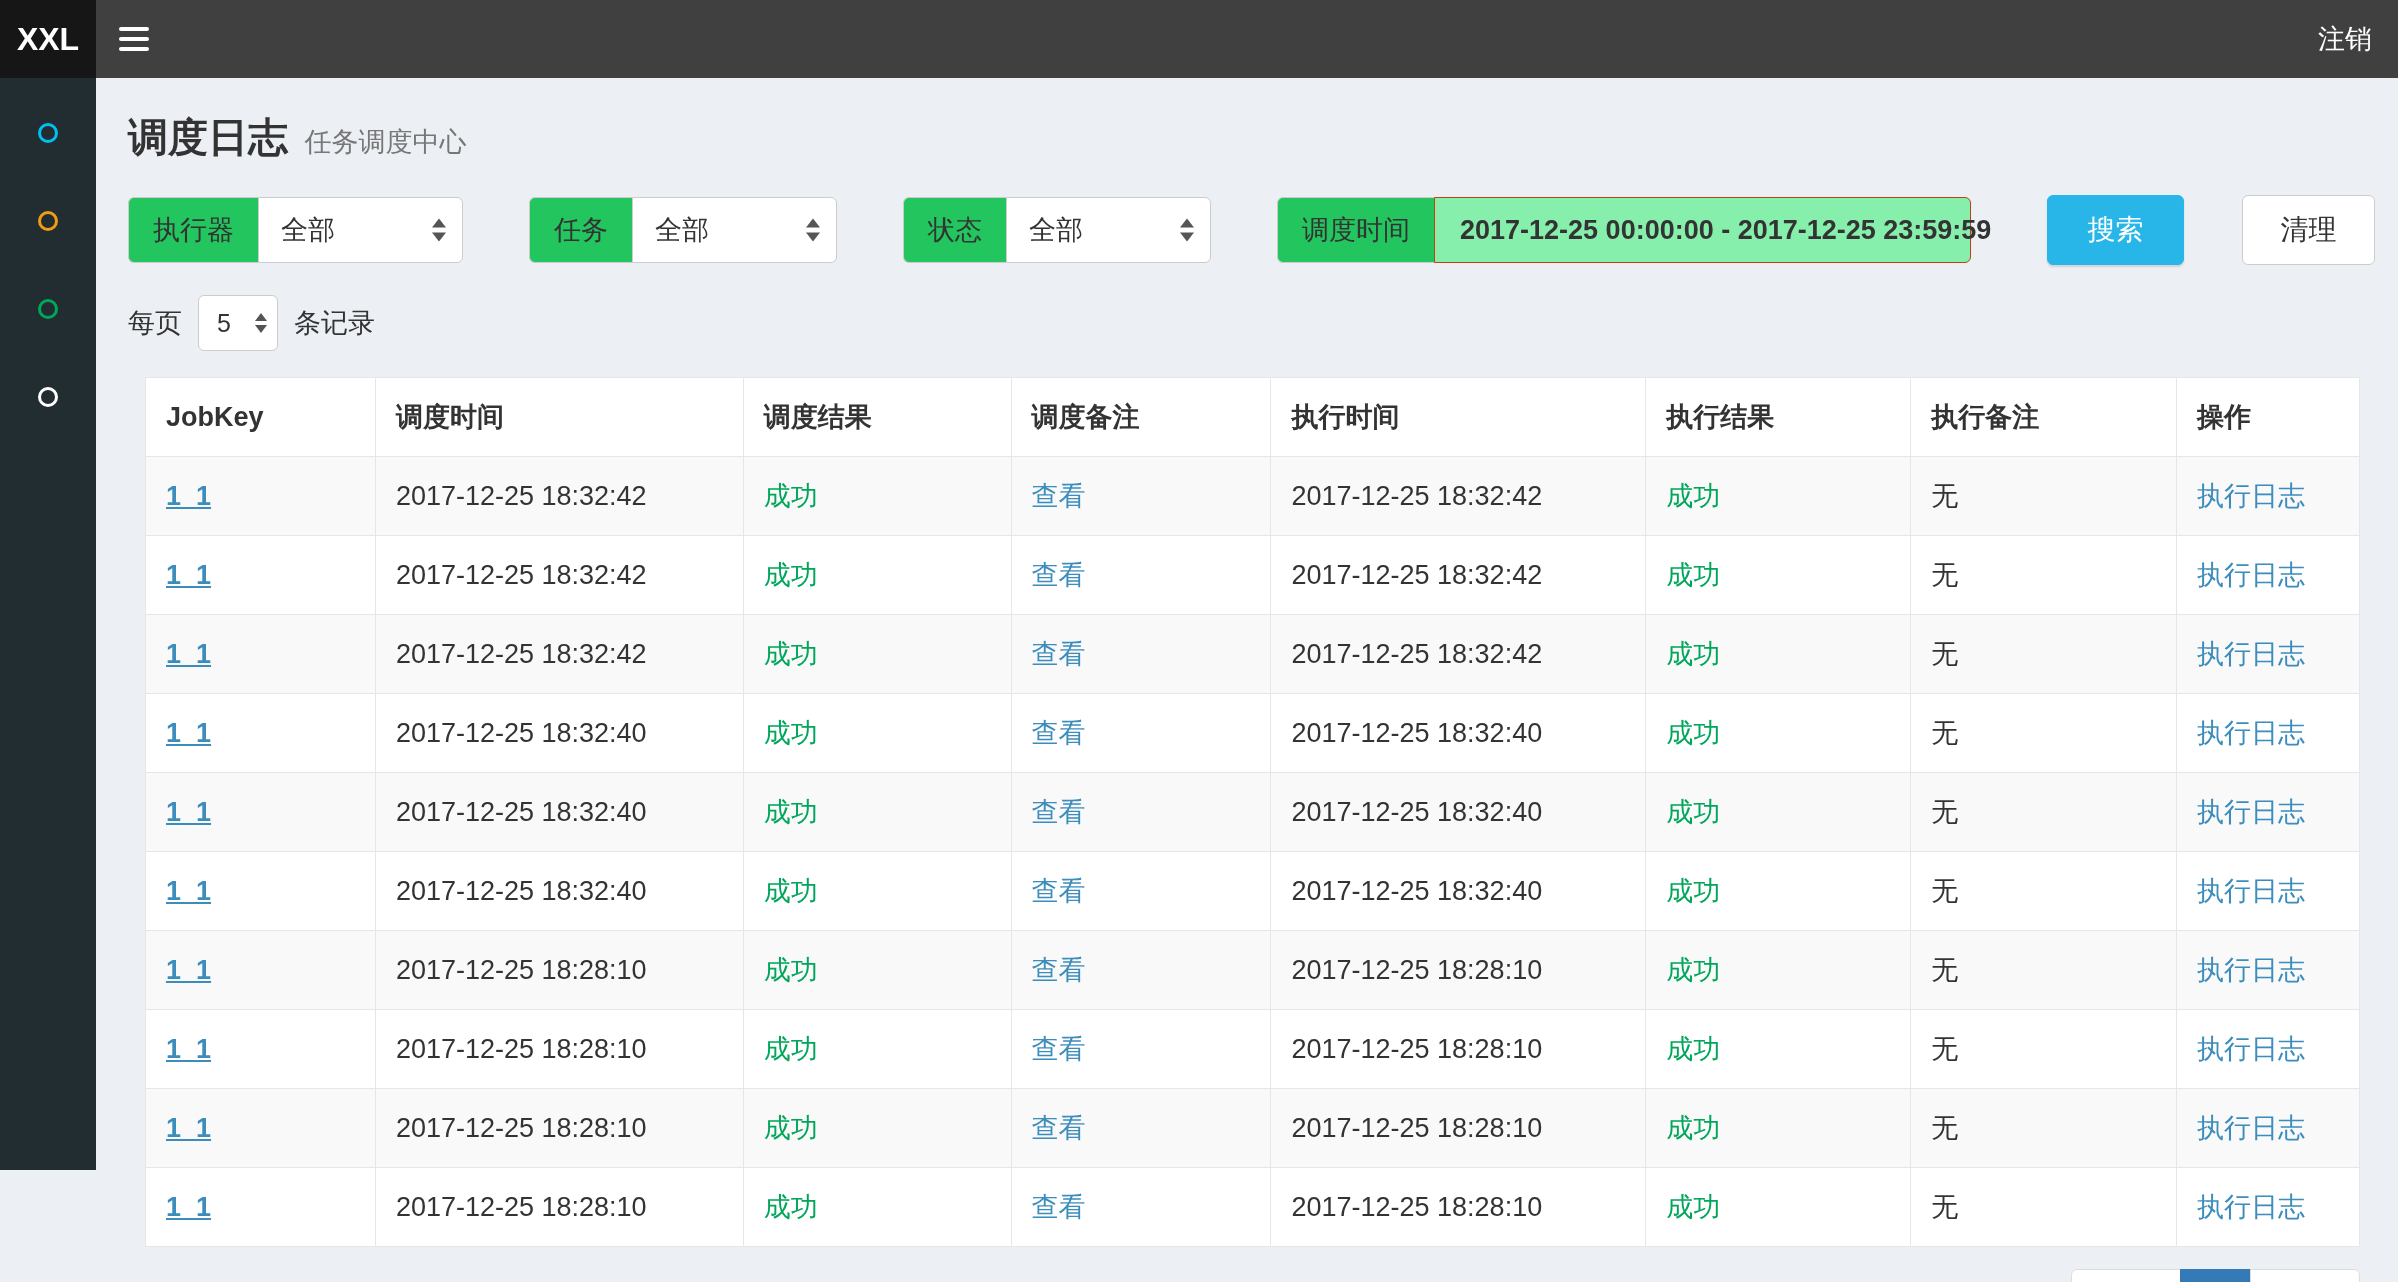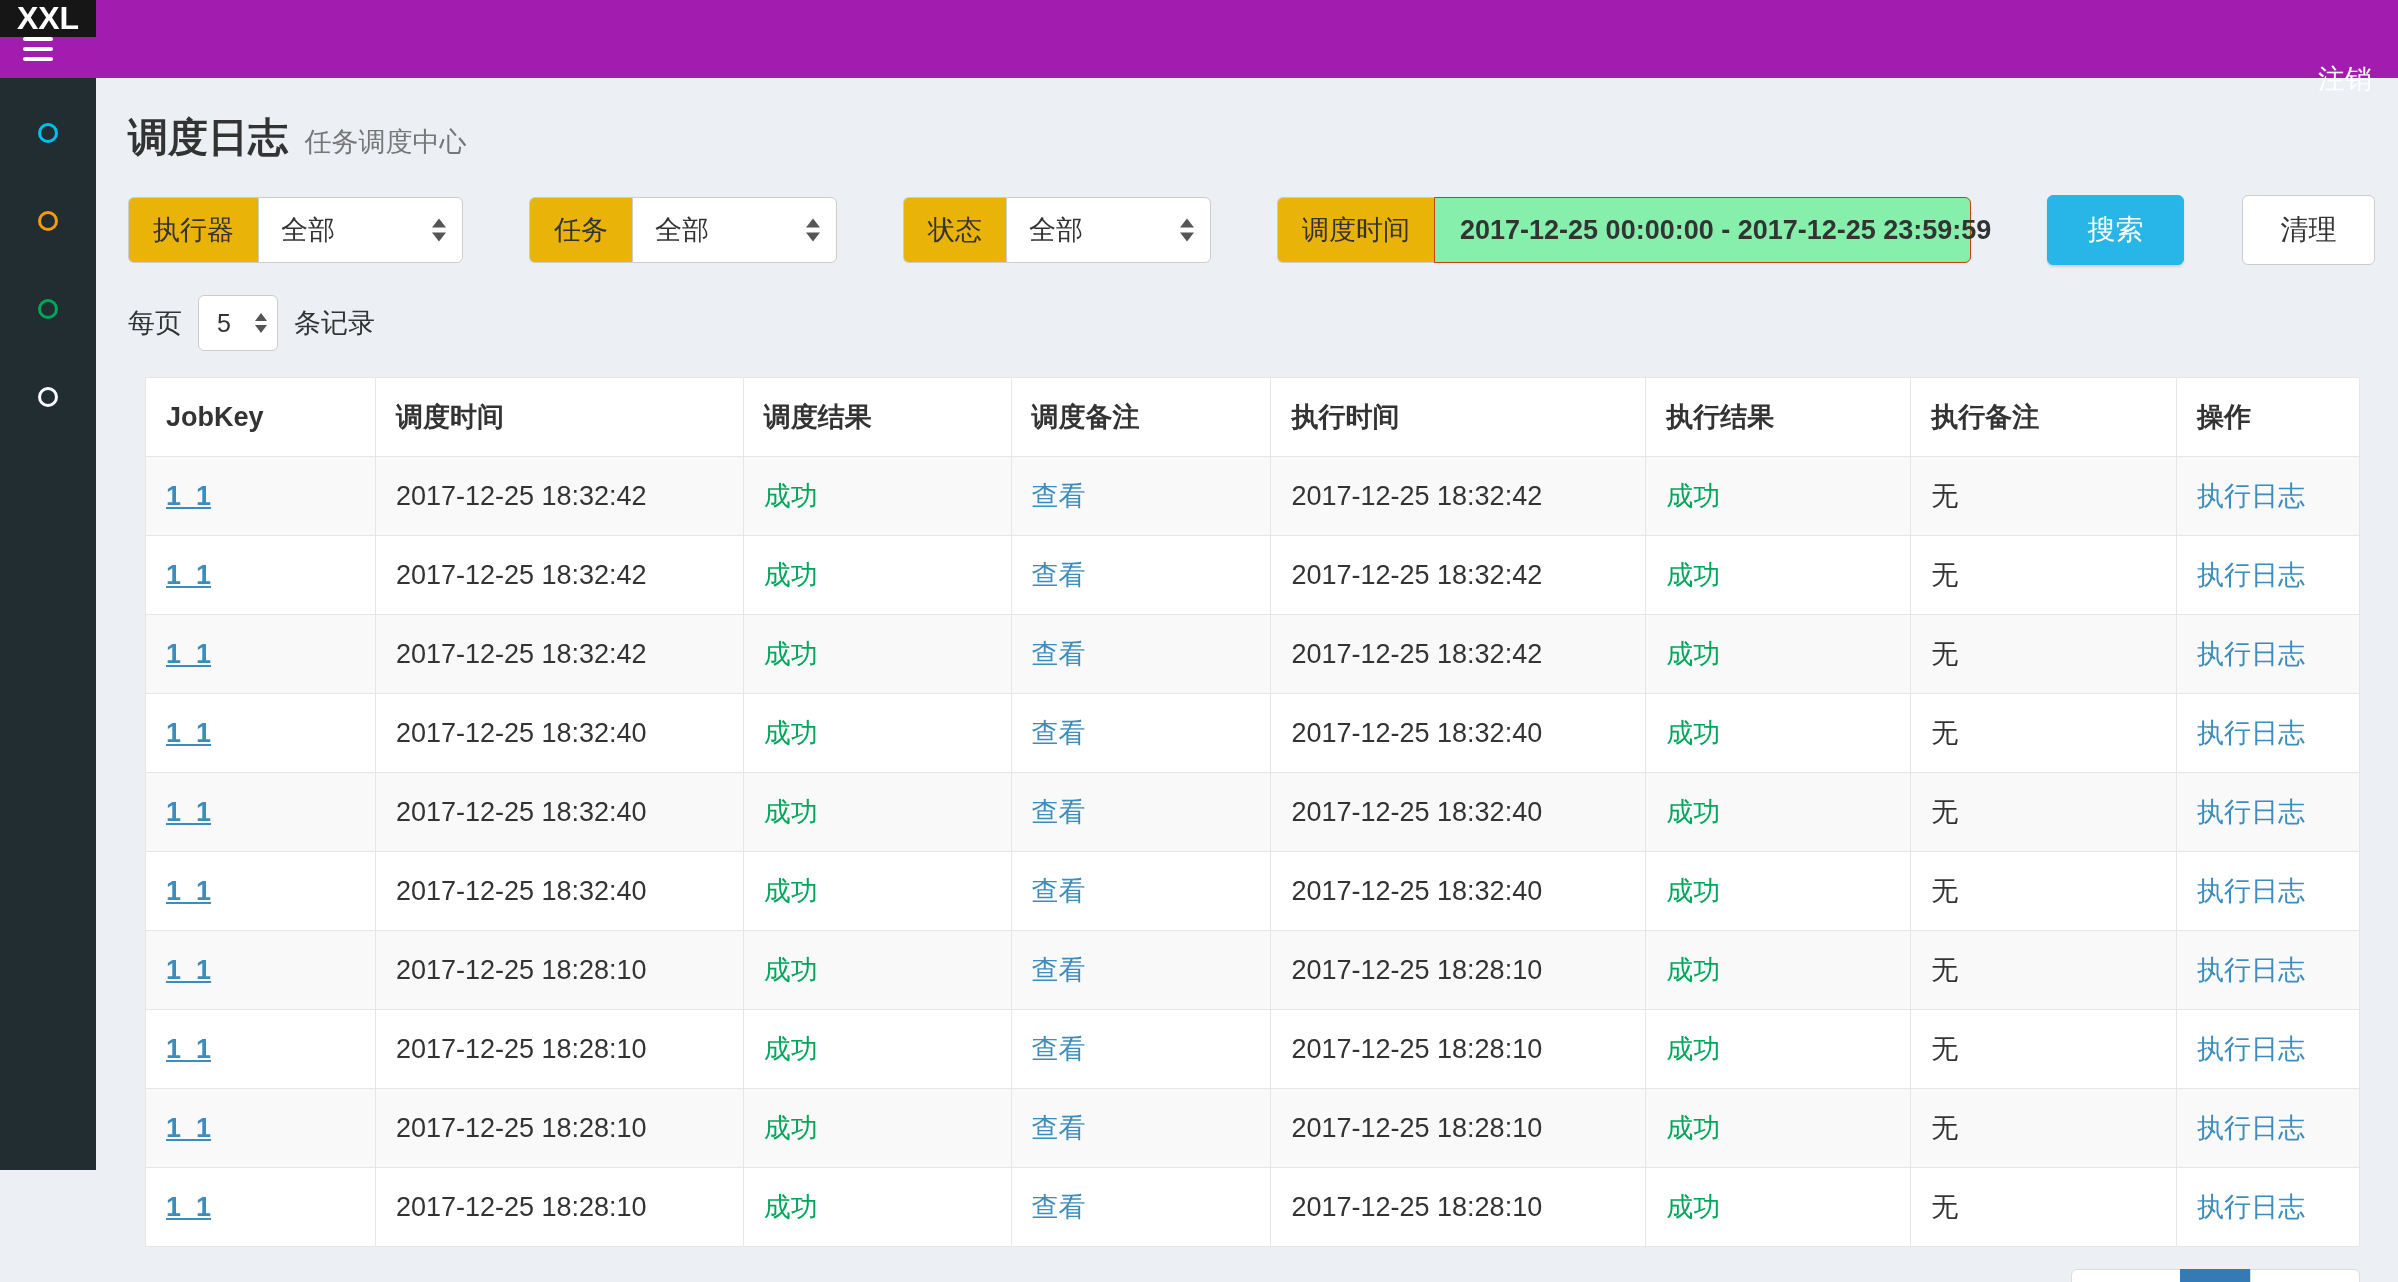--- a/index.html
+++ b/index.html
@@ -1,20 +1,20 @@
 <!DOCTYPE html>
 <html><head>
 <meta charset="utf-8">
 <style>
   * { margin:0; padding:0; box-sizing:border-box; }
   html,body { width:2398px; height:1282px; overflow:hidden; }
   body { font-family:"Liberation Sans","DejaVu Sans",sans-serif; background:#ecf0f5; color:#333; }
 
   
-  .navbar { height:78px; background:#a21caf; display:flex; align-items:stretch;flex-direction:column; }
+  .navbar { height:78px; background:#404040; display:flex; align-items:stretch; }
   .logo { width:96px; background:#161616; color:#fff; font-size:32px; font-weight:bold;
           display:flex; align-items:center; justify-content:center; }
   .menu-toggle { width:76px; display:flex; align-items:center; justify-content:center; cursor:pointer; }
   .hamburger { display:flex; flex-direction:column; gap:6px; }
   .hamburger i { display:block; width:30px; height:4px; background:#fff; border-radius:2px; }
   .logout { margin-left:auto; color:#fff; font-size:27px; display:flex; align-items:center;
             padding:0 26px; cursor:pointer; text-decoration:none; }
 
   
   .layout { display:flex; height:1092px; }
@@ -31,21 +31,21 @@
 
   
   .page-header { margin:16px 0 30px 0; }
   .page-title { font-size:40px; font-weight:bold; color:#333; }
   .page-subtitle { font-size:27px; font-weight:normal; color:#777; margin-left:12px; }
 
   
   .filter-row { display:flex; align-items:center; margin-bottom:30px; }
   .igroup { display:flex; height:66px; }
   .igroup + .igroup { margin-left:66px; }
-  .addon { background:#eab308; border:1px solid #ccc; border-right:0; border-radius:6px 0 0 6px;
+  .addon { background:#22c55e; border:1px solid #ccc; border-right:0; border-radius:6px 0 0 6px;
            padding:0 24px; font-size:27px; line-height:64px; color:#333; white-space:nowrap; }
   .fselect { position:relative; background:#fff; border:1px solid #ccc; border-radius:0 6px 6px 0;
              font-size:27px; line-height:64px; padding:0 66px 0 22px; min-width:205px; cursor:pointer; }
   .sel-arrows { position:absolute; right:16px; top:50%; transform:translateY(-50%);
                 display:flex; flex-direction:column; gap:5px; pointer-events:none; }
   .tri-up { width:0; height:0; border-left:7px solid transparent; border-right:7px solid transparent;
             border-bottom:9px solid #555; }
   .tri-down { width:0; height:0; border-left:7px solid transparent; border-right:7px solid transparent;
               border-top:9px solid #555; }
   .time-input { background:#86efac; border:1px solid #c2410c; border-radius:0 6px 6px 0; width:537px;

